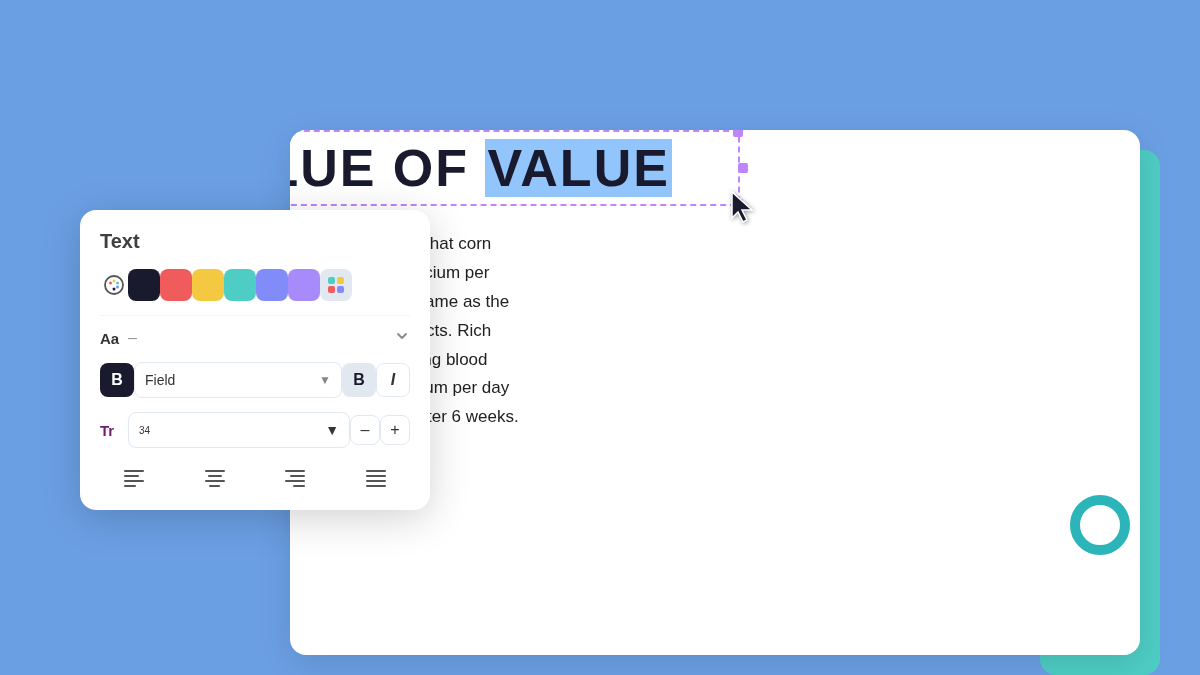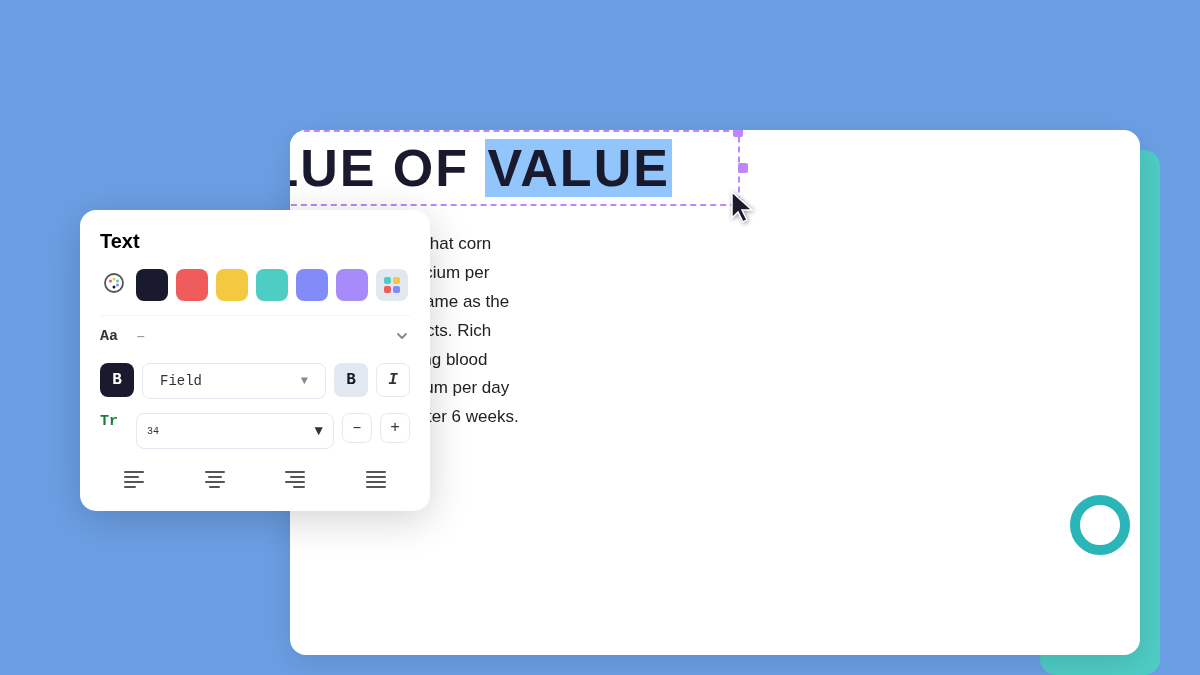--- a/index.html
+++ b/index.html
@@ -169,30 +169,28 @@
       background: white;
       border-radius: 16px;
       box-shadow: 0 8px 40px rgba(0,0,0,0.18);
       padding: 20px 20px 16px 20px;
       z-index: 15;
     }
 
     .panel-title {
       font-size: 20px;
       font-weight: 600;
-      color: #000000;
+      color: #404040;
       margin-bottom: 16px;
     }
 
     .panel-row {
       display: flex;
-      align-items: flex-start;
+      align-items: center;
       margin-bottom: 14px;
-      gap: 8px;
-      font-family: Liberation Mono, monospace;
     }
 
     .row-icon {
       width: 28px;
       height: 28px;
       display: flex;
       align-items: center;
       justify-content: center;
       font-size: 18px;
       color: #555;
@@ -217,21 +215,21 @@
       cursor: pointer;
       border: none;
       font-size: 12px;
       color: #555;
     }
 
     .font-dropdown {
       flex: 1;
       border: 1px solid #e2e8f0;
       border-radius: 8px;
-      padding: 6px 17px;
+      padding: 6px 10px;
       font-size: 14px;
       color: #333;
       background: white;
       display: flex;
       align-items: center;
       justify-content: space-between;
       cursor: pointer;
       height: 36px;
     }
 
@@ -465,21 +463,21 @@
       <div class="bold-btn" style="background:#e2e8f0;color:#1a1a2e;font-weight:900;">
         <span>B</span>
       </div>
       <div class="italic-btn">
         <span style="font-style:italic;">I</span>
       </div>
     </div>
 
     <div class="panel-row">
       <div class="size-row-label">
-        <span style="font-size:15px;font-weight:700;color:#15803d;">Tr</span>
+        <span style="font-size:15px;font-weight:700;color:#701a75;">Tr</span>
       </div>
       <div class="size-dropdown">
         <span style="font-size:10px;">34</span>
         <span>▼</span>
       </div>
       <div class="size-btn">
         <span>–</span>
       </div>
       <div class="size-btn">
         <span>+</span>

